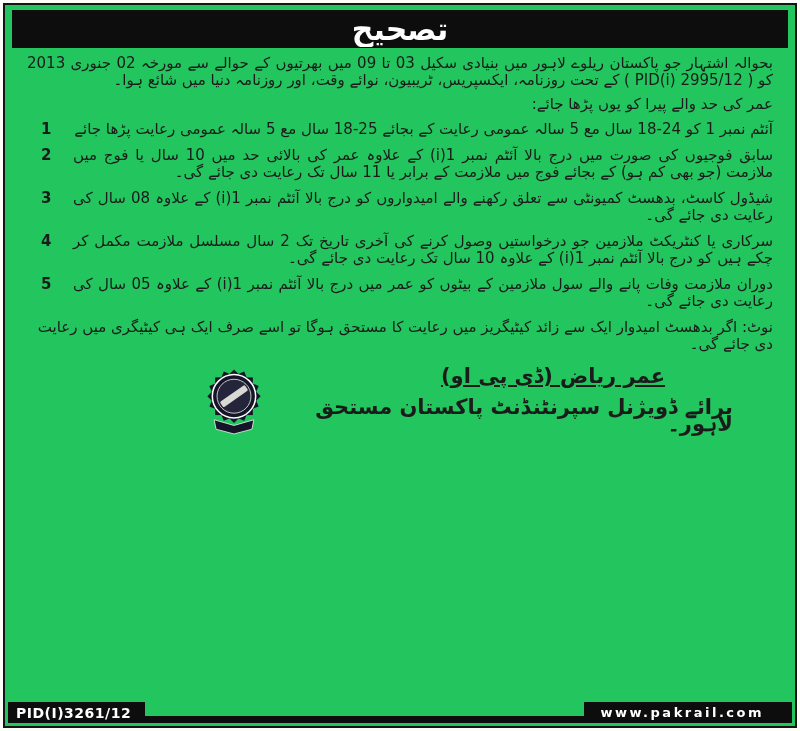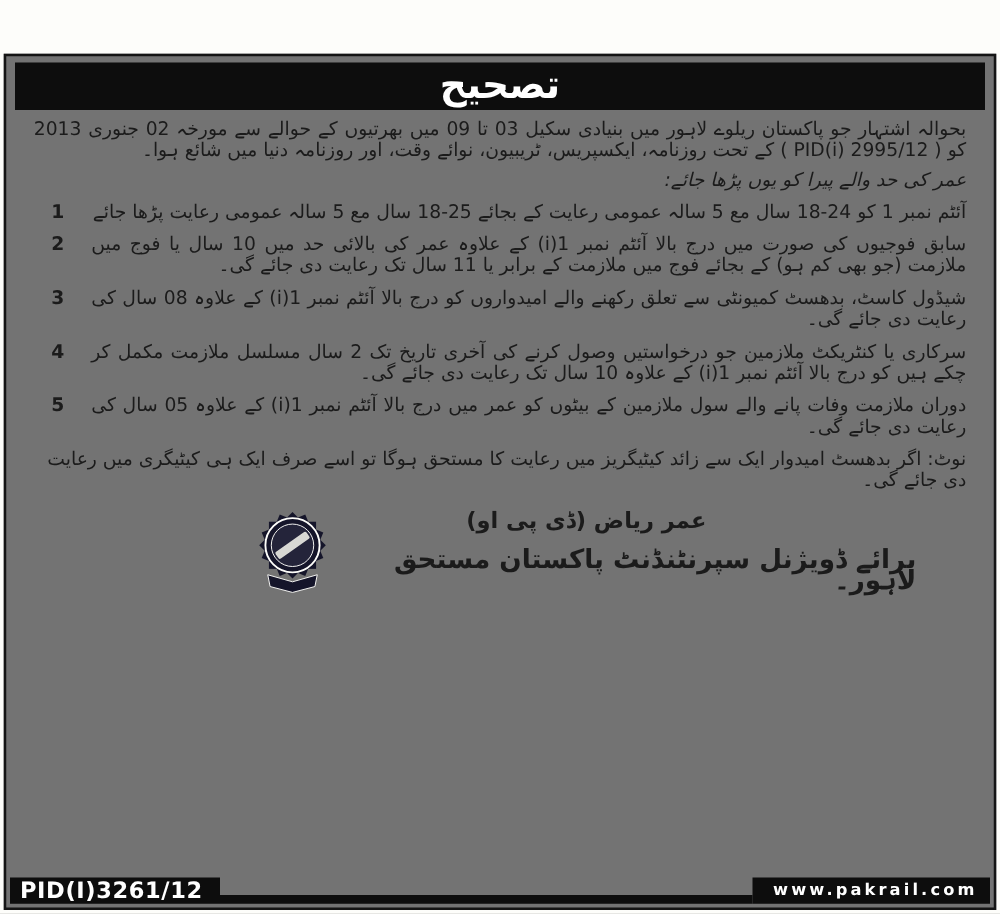--- a/index.html
+++ b/index.html
@@ -11,22 +11,21 @@
   .page {
     position:relative;
     width:800px; height:731px;
     background:#fdfdfa;
     overflow:hidden;
     color:#1b1b1b;
   }
   .frame {
     position:absolute; inset:3px;
     border:2.5px solid #141414;
-    background:#737373;
-    margin-top:40px;
+    background:#22c55e;
   }
   
   .banner {
     position:absolute; top:5px; left:7px; right:7px; height:38px;
     background:#0d0d0d;
     display:flex; align-items:center; justify-content:center;
   }
   .banner-text {
     color:#ffffff;
     font-size:30px;
@@ -42,21 +41,20 @@
     font-size:15px;
     line-height:17px;
   }
   .intro {
     text-align:justify;
     font-weight:500;
   }
   .lead {
     margin-top:7px;
     text-align:right;
-    font-style:italic;
   }
   .items { margin-top:8px; }
   .item-row {
     display:flex;
     direction:ltr;           
     margin-bottom:9px;
   }
   .item-number {
     width:46px;
     flex:0 0 46px;
@@ -84,57 +82,58 @@
     justify-content:flex-end;
     gap:26px;
   }
   .emblem { width:66px; height:74px; flex:0 0 66px; }
   .sig-text {
     direction:rtl;
     text-align:right;
     width:440px;
   }
   .sig-name {
-    font-size:18px;
+    font-size:21px;
     font-weight:bold;
     padding-left:80px;
-    text-align:left;
+    text-align:center;
     margin-bottom:14px;
+    text-decoration:underline;
   }
   .sig-title {
     font-size:21px;
     font-weight:bold;
     text-align:right;
   }
   
   .footer {
     position:absolute; left:3px; right:3px; bottom:3px; height:21px;
     display:flex;
     align-items:flex-end;
   }
   .pid-box {
     background:#0d0d0d; color:#ffffff;
     height:21px;
     display:flex; align-items:center;
     padding:0 14px 0 8px;
-    font-size:18px; font-weight:bold;
+    font-size:14px; font-weight:bold;
     font-family:"DejaVu Sans", sans-serif;
     letter-spacing:0.5px;
     white-space:nowrap;
   }
   .footer-line {
     flex:1;
     height:7px;
     background:#0d0d0d;
   }
   .site-box {
     background:#0d0d0d; color:#ffffff;
     height:21px;
     display:flex; align-items:center;
-    padding:0 10px 0 16px;
+    padding:0 28px 0 16px;
     font-size:13px; font-weight:bold;
     letter-spacing:2.5px;
     white-space:nowrap;
     cursor:pointer;
   }
 </style>
 </head>
 <body>
 
 <div class="page">

